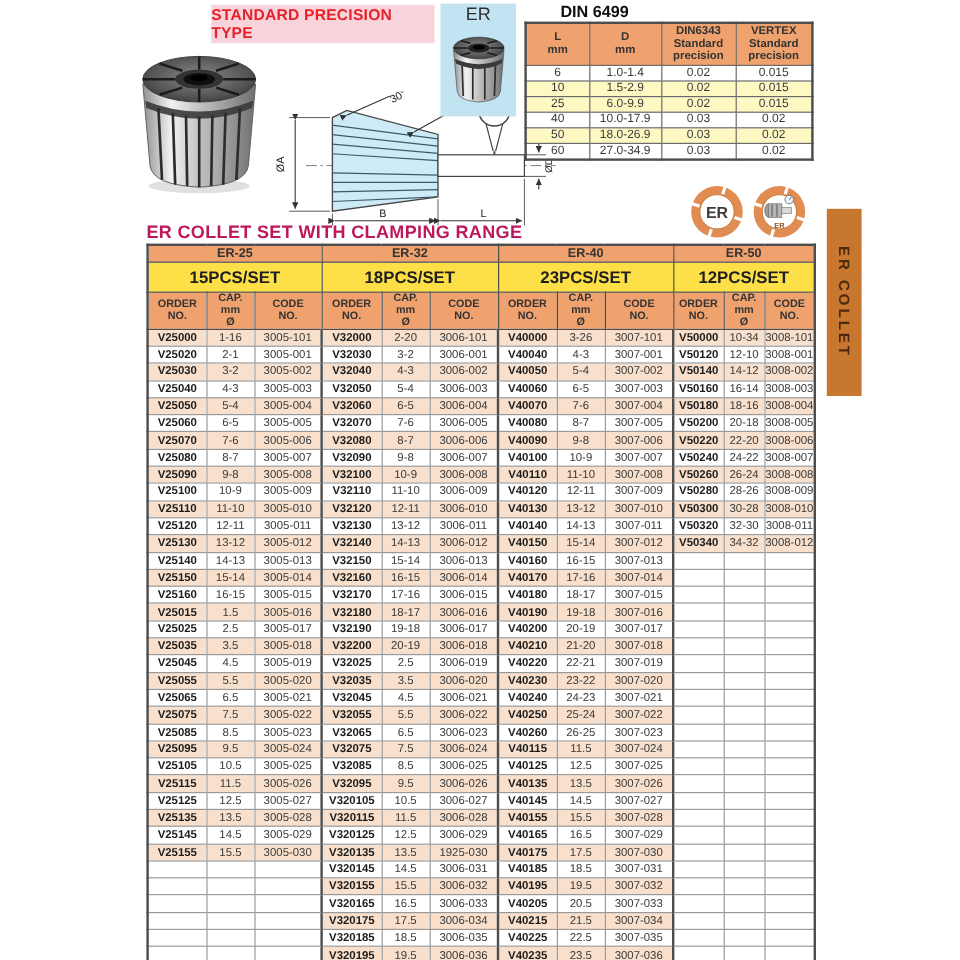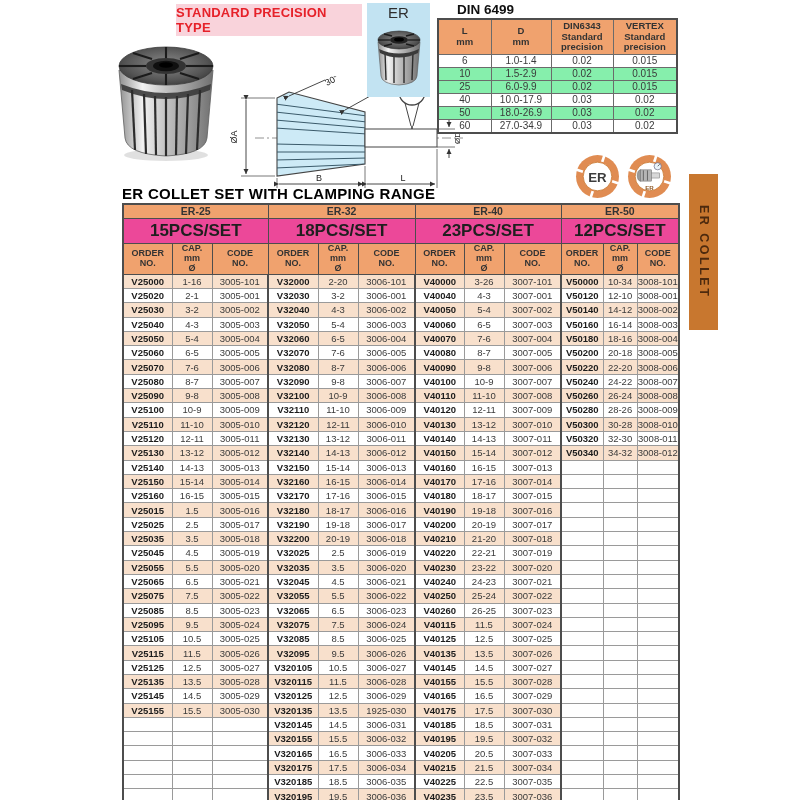--- a/index.html
+++ b/index.html
@@ -7,39 +7,39 @@
         font-family:"Liberation Sans",sans-serif;color:#3a3a3a;}
 
   .red-label{position:absolute;left:176px;top:4px;width:186px;height:32px;background:#F9D3DB;
              color:#E62129;font-weight:bold;font-size:13px;display:flex;align-items:center;
              justify-content:center;letter-spacing:.2px;}
 
   .er-box{position:absolute;left:367px;top:3px;width:63px;height:94px;background:#C2E3F2;
           display:flex;flex-direction:column;align-items:center;}
   .er-box-label{font-size:15px;color:#2e2e2e;line-height:1.2;margin-top:1px;}
 
-  .din-title{position:absolute;left:457px;top:2px;font-size:13.5px;font-weight:bold;color:#101010;}
+  .din-title{position:absolute;left:467px;top:2px;font-size:13.5px;font-weight:bold;color:#101010;}
 
   table{border-collapse:collapse;table-layout:fixed;}
   .din-table{position:absolute;left:437px;top:18px;width:239px;border:2px solid #4d4d4d;}
   .din-table th{background:#F0A26E;border:1px solid #6b6b6b;font-size:9.5px;line-height:1.12;
                 font-weight:bold;color:#333;height:34px;white-space:pre-line;vertical-align:middle;
                 text-align:center;padding:0;}
   .din-table td{border:1px solid #6b6b6b;font-size:10px;color:#3a3a3a;text-align:center;
                 height:12px;line-height:12px;padding:0;}
-  .din-table tr.stripe td{background:#86efac;margin-top:28px;}
+  .din-table tr.stripe td{background:#fef9c3;margin-top:28px;}
 
   .section-title{position:absolute;left:122px;top:185px;font-size:15px;font-weight:bold;
-                 color:#000000;letter-spacing:.3px;}
+                 color:#be185d;letter-spacing:.3px;}
 
   .main-table{position:absolute;left:122px;top:203px;width:556px;border:2px solid #4d4d4d;}
   .main-table th,.main-table td{border:1px solid #9a9a9a;text-align:center;padding:0;overflow:hidden;}
   .main-table tr.group-h th{background:#F0A26E;font-size:10.5px;height:13px;line-height:13px;
                             font-weight:bold;color:#333;border:1px solid #4d4d4d;}
-  .main-table tr.set-h th{background:#ec4899;font-size:17px;height:24px;font-weight:bold;color:#1f1f1f;
+  .main-table tr.set-h th{background:#fde047;font-size:14px;height:24px;font-weight:bold;color:#1f1f1f;
                           border:1px solid #4d4d4d;}
   .main-table tr.col-h th{background:#F0A26E;font-size:9px;line-height:1.1;height:28px;
                           font-weight:bold;color:#333;white-space:pre-line;vertical-align:middle;
                           border:1px solid #4d4d4d;}
   .main-table td{font-size:9.5px;height:13.3px;line-height:13px;color:#3a3a3a;background:#fff;}
   .main-table td.order{font-weight:bold;color:#1c1c1c;}
   .main-table tr.stripe td.filled{background:#F8E0CC;}
   .main-table .gsep{border-left:2px solid #4d4d4d;}
 
   .side-tab{position:absolute;left:689px;top:174px;width:29px;height:156px;background:#C8772F;

